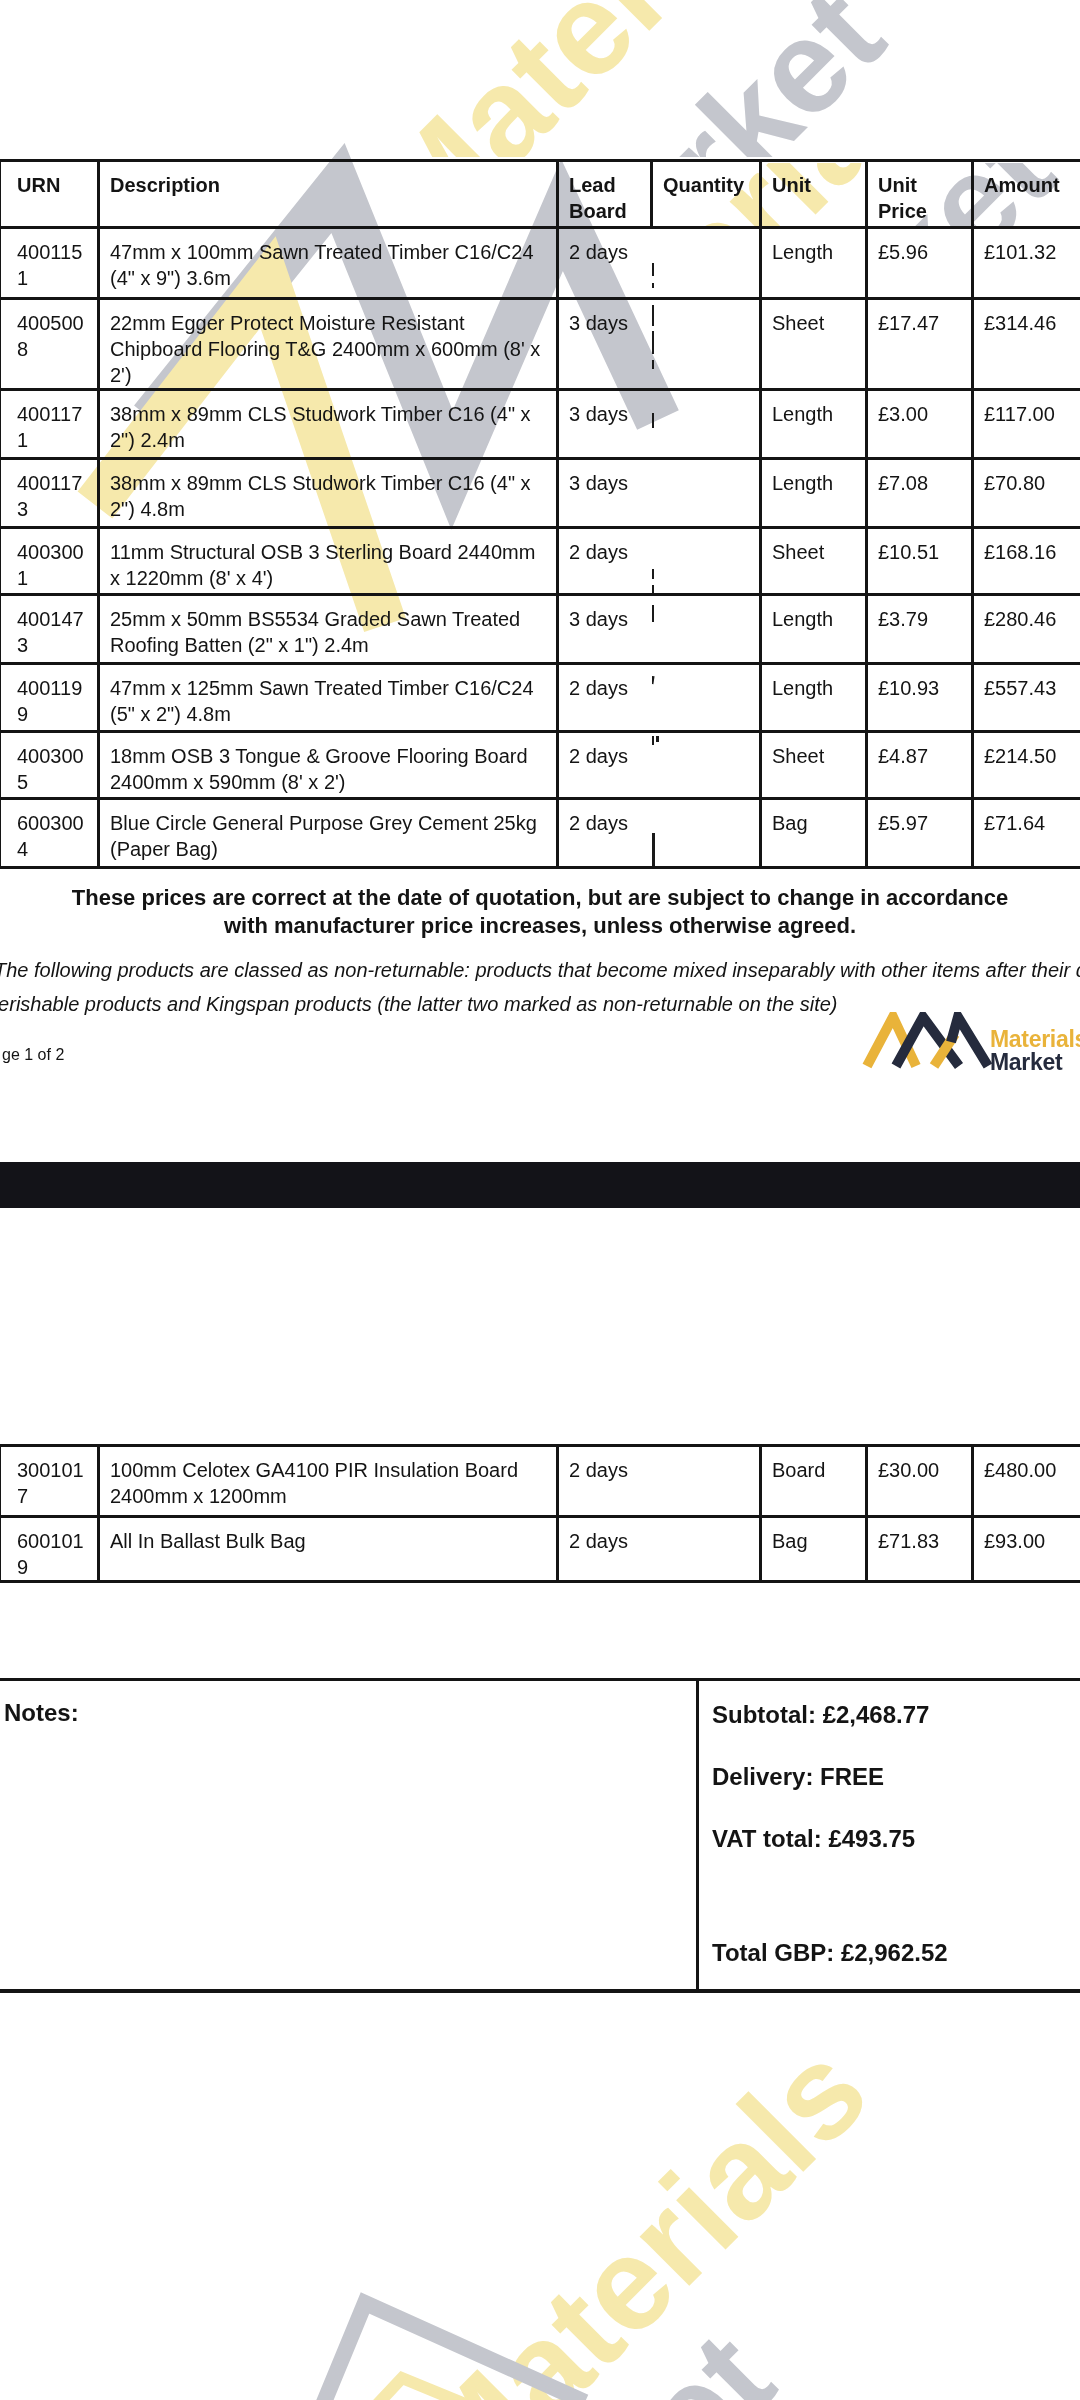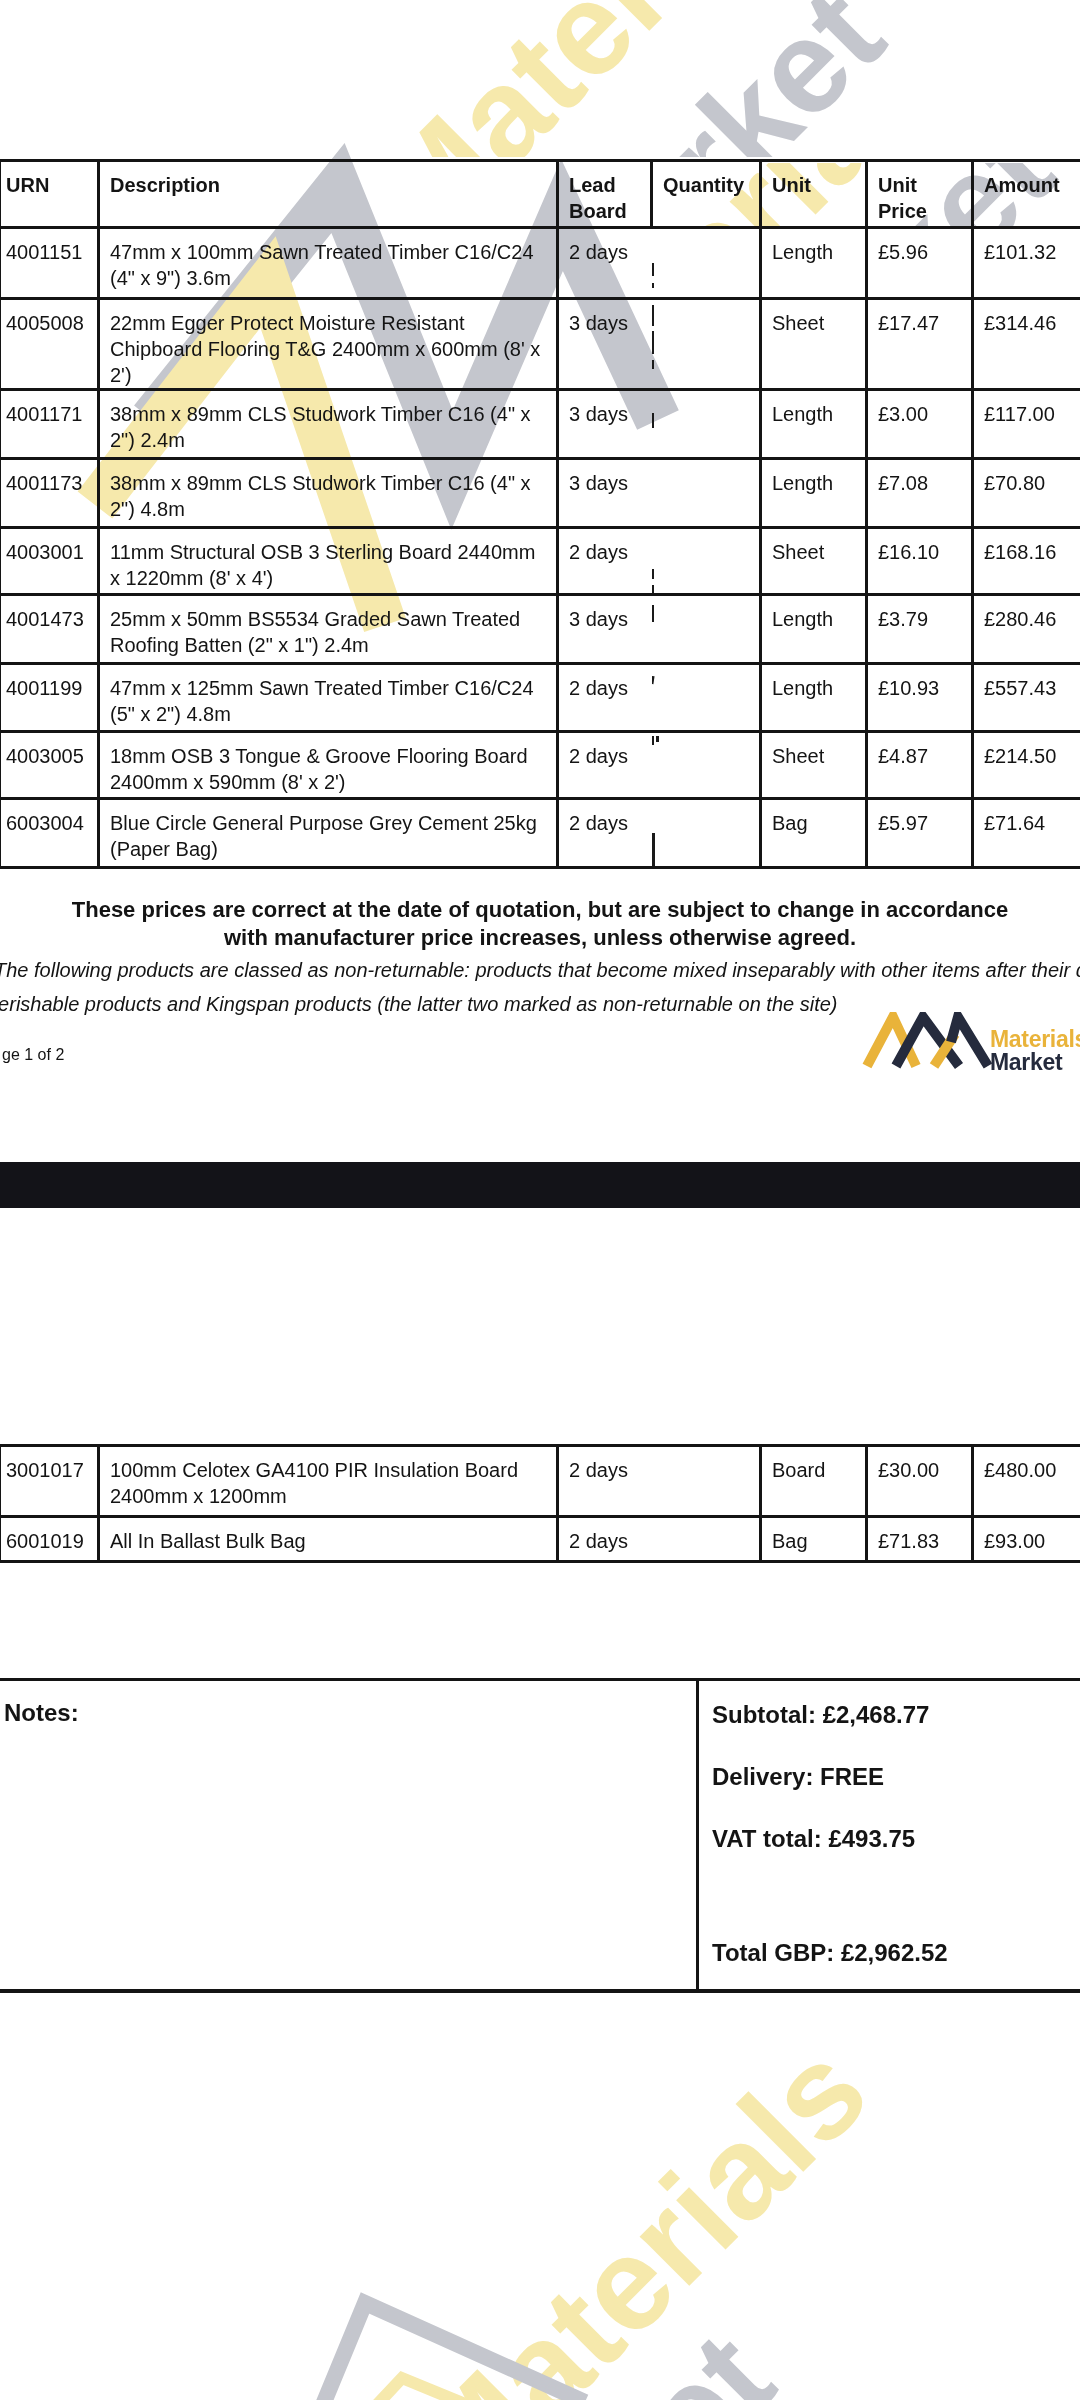--- a/index.html
+++ b/index.html
@@ -15,40 +15,40 @@
       padding:10px 8px 0 10px;line-height:26px;font-weight:normal;background:transparent;
       overflow:hidden;word-wrap:break-word;}
   table.quote th{font-weight:bold;}
   table.quote col.c-urn{width:99px;}
   table.quote col.c-desc{width:459px;}
   table.quote col.c-lead{width:94px;}
   table.quote col.c-qty{width:109px;}
   table.quote col.c-unit{width:106px;}
   table.quote col.c-price{width:106px;}
   table.quote col.c-amount{width:169px;}
-  table.quote td:first-child,table.quote th:first-child{padding-left:5px;}
+  table.quote td:first-child,table.quote th:first-child{padding-left:16px;}
   #table-p1{top:159px;}
   #table-p2{top:1444px;}
   
   #table-p1 td.lead{border-right:none;}
   #table-p1 td.qty{border-left:none;position:relative;}
   .qmark,.qmark::before,.qmark::after{position:absolute;width:3px;background:#1a1a1a;content:"";}
   .qmark{left:-1px;}
   .qmark::before,.qmark::after{left:0;display:block;}
   .m1{top:34px;height:13px;} .m1::after{top:20px;height:5px;}
   .m2{top:5px;height:21px;} .m2::before{top:26px;height:23px;} .m2::after{top:55px;height:9px;}
   .m3{top:22px;height:15px;}
   .m5{top:40px;height:10px;} .m5::after{top:16px;height:11px;}
   .m6{top:9px;height:17px;}
   .m7{top:11px;height:8px;transform:rotate(8deg);} .m7::after{top:48px;height:5px;}
   .m8{top:3px;height:9px;} .m8::after{left:5px;top:0;height:6px;}
   .m9{top:33px;height:36px;width:4px;}
   
   #notice{position:absolute;top:880px;left:0;width:1080px;z-index:2;text-align:center;}
-  #notice .inner{max-width:952px;margin:16px auto;font-size:22px;font-weight:bold;line-height:28px;}
+  #notice .inner{max-width:952px;margin:4px auto;font-size:22px;font-weight:bold;line-height:28px;}
   
   .retline{position:absolute;z-index:2;font-size:20px;font-style:italic;white-space:nowrap;line-height:24px;}
   #ret1{top:958px;left:-6px;}
   #ret2{top:992px;left:-13px;}
   
   #page-label{position:absolute;top:1046px;left:2px;font-size:16px;z-index:2;}
   #logo{position:absolute;left:862px;top:1012px;z-index:2;}
   #wordmark{position:absolute;left:990px;top:1028px;z-index:2;font-weight:bold;
       font-size:23px;line-height:23px;letter-spacing:-0.3px;white-space:nowrap;}
   #wordmark .l1{color:#E9B33A;} #wordmark .l2{color:#252B3D;}
@@ -161,21 +161,21 @@
       <td>£70.80</td>
     </tr>
     <tr style="height:67px">
       <td>4003001</td>
       <td>11mm Structural OSB 3 Sterling Board 2440mm x 1220mm (8' x 4')</td>
       <td class="lead">2 days</td>
       <td class="qty">
             <span class="qmark m5"></span>
           </td>
       <td>Sheet</td>
-      <td>£16.10</td>
+      <td>£10.51</td>
       <td>£168.16</td>
     </tr>
     <tr style="height:69px">
       <td>4001473</td>
       <td>25mm x 50mm BS5534 Graded Sawn Treated Roofing Batten (2" x 1") 2.4m</td>
       <td class="lead">3 days</td>
       <td class="qty">
             <span class="qmark m6"></span>
           </td>
       <td>Length</td>

